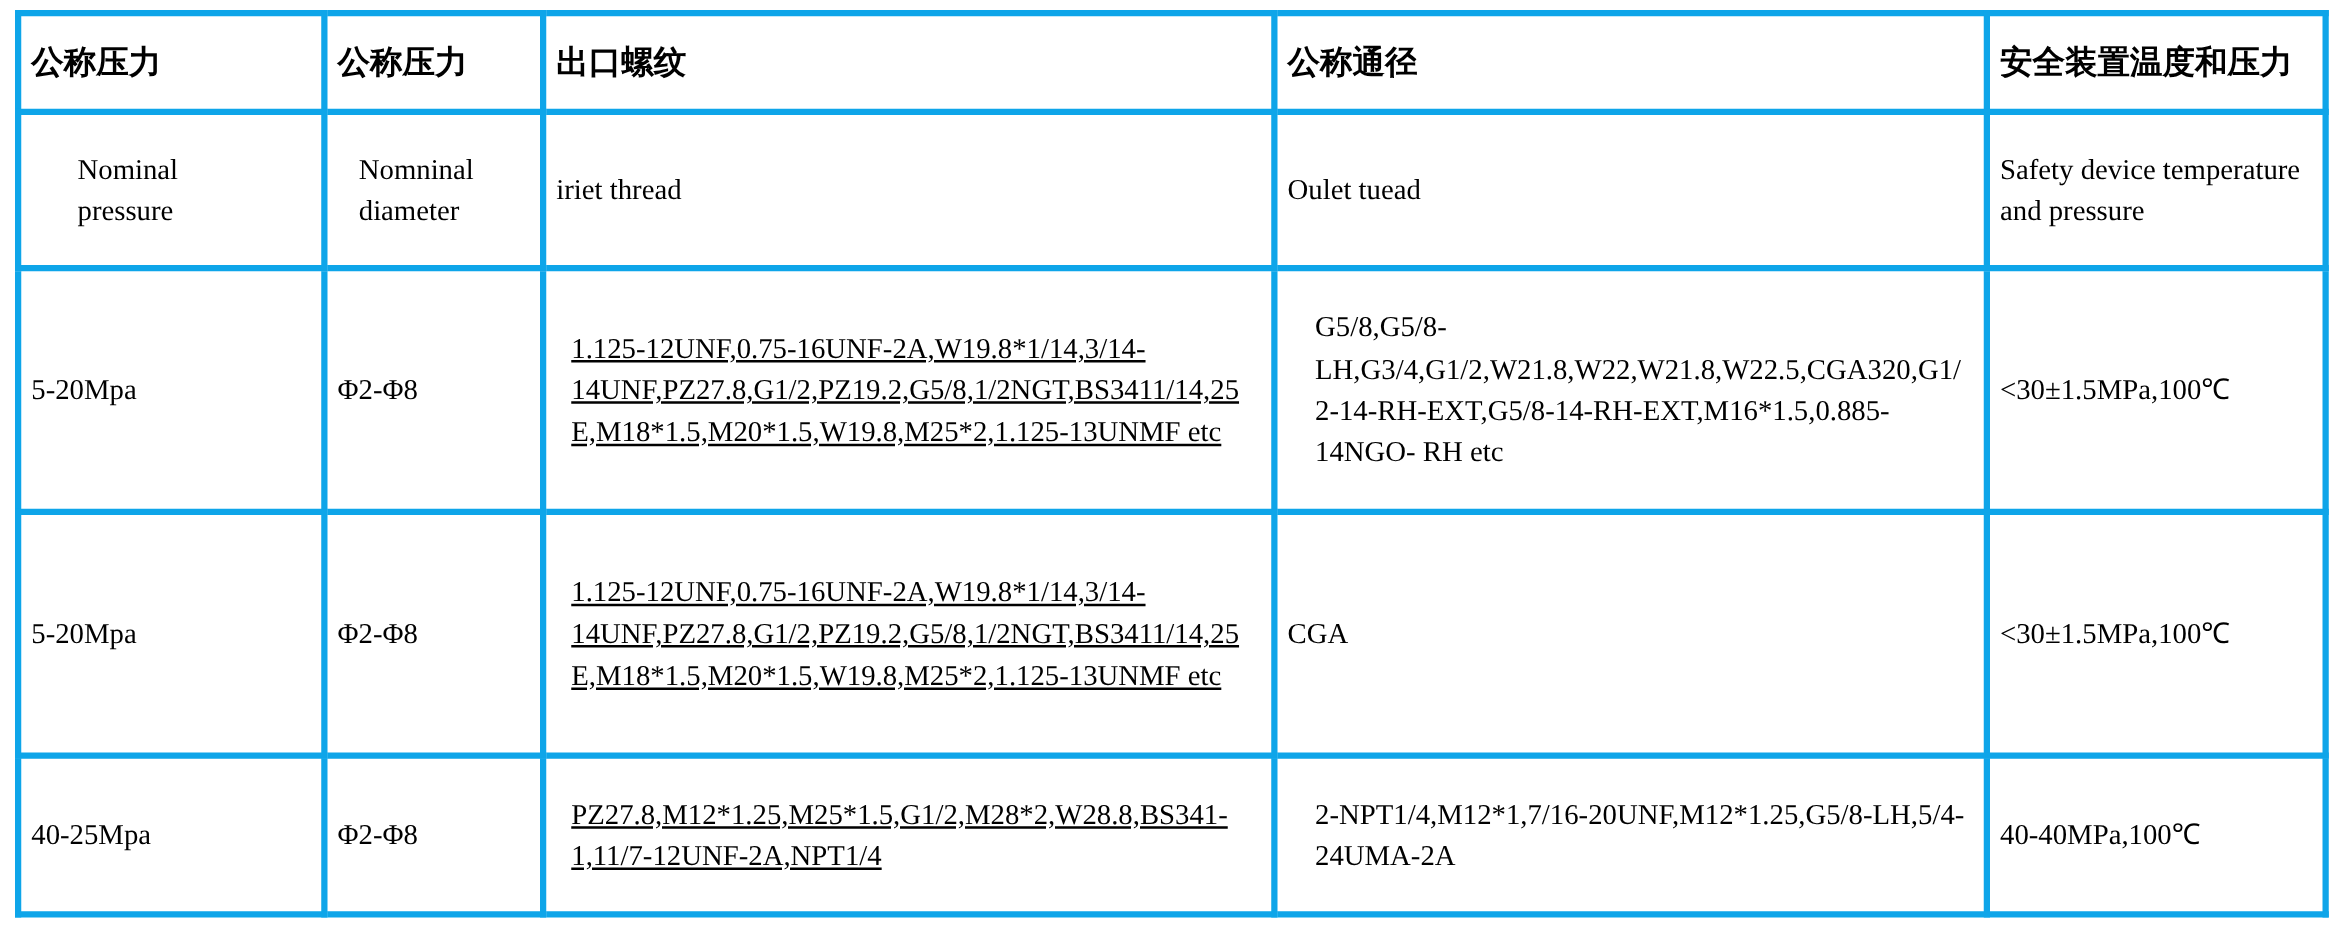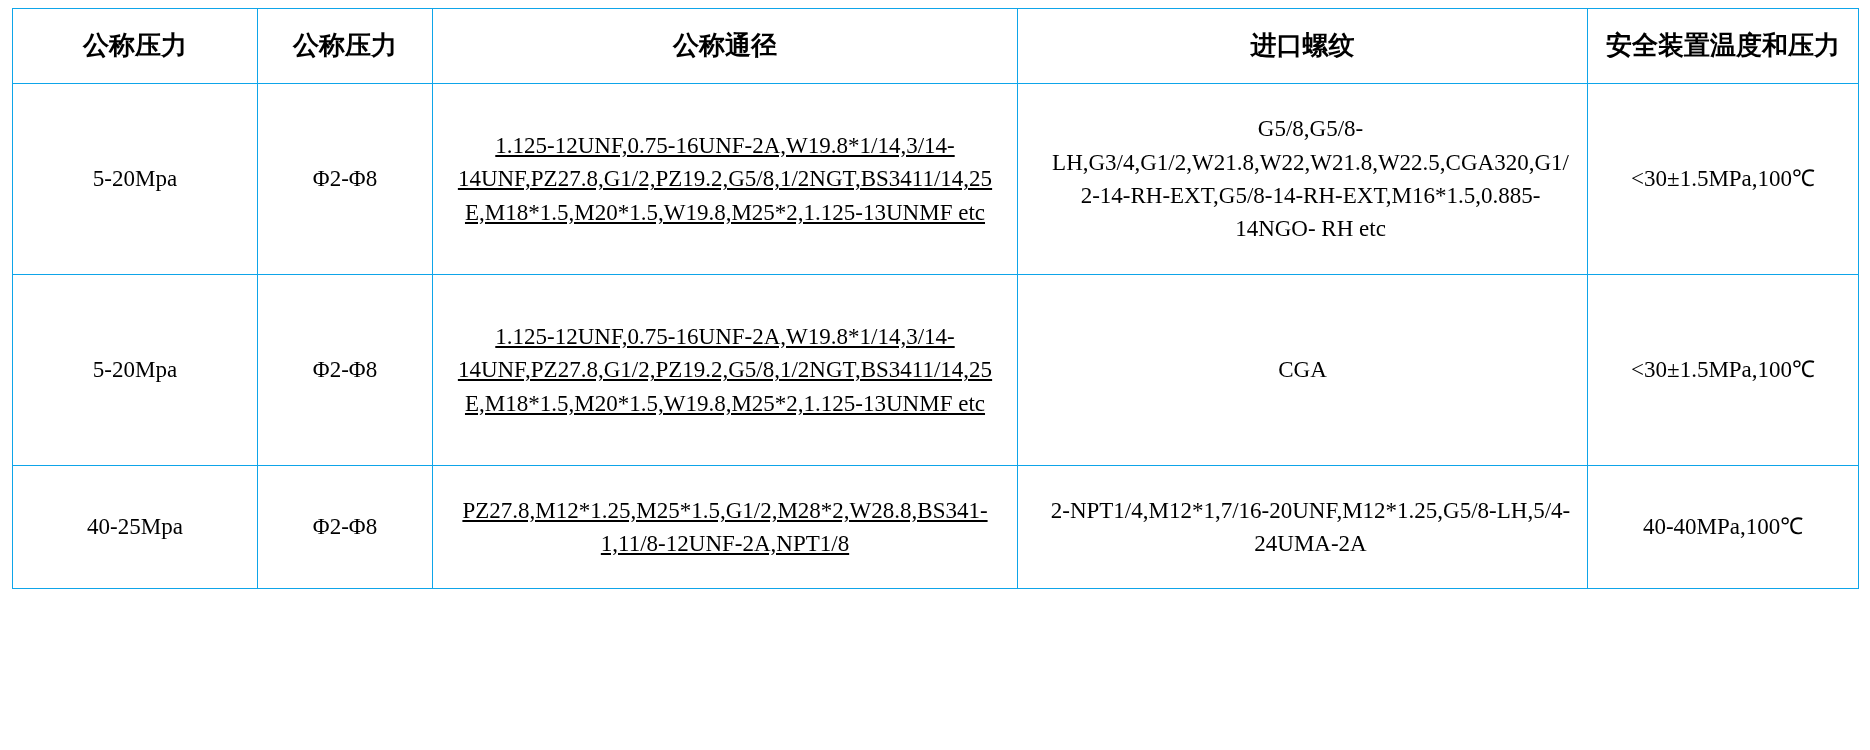--- a/index.html
+++ b/index.html
@@ -20,22 +20,22 @@
     padding: 8px 12px 0 12px;
     background: #ffffff;
   }
   table.spec-table {
     border-collapse: collapse;
     table-layout: fixed;
     width: 1846px;
     background: #ffffff;
   }
   table.spec-table td {
-    border: 1px solid #0ea5e9;
-    text-align: center;
+    border: 5px solid #0ea5e9;
+    text-align: left;
     vertical-align: middle;
     padding: 6px 8px;
     line-height: 1.45;
     word-wrap: break-word;
     overflow-wrap: break-word;
   }
   
   col.c0 { width: 245px; }
   col.c1 { width: 175px; }
   col.c2 { width: 585px; }
@@ -74,23 +74,36 @@
       <col class="c0">
         <col class="c1">
         <col class="c2">
         <col class="c3">
         <col class="c4">
     </colgroup>
     <tbody>
       <tr class="header-cn">
         <td>公称压力</td>
         <td>公称压力</td>
+        <td>出口螺纹</td>
         <td>公称通径</td>
-        <td>进口螺纹</td>
         <td>安全装置温度和压力</td>
+      </tr>
+      <tr class="header-en">
+        <td>
+          <span class="cell-narrow" style="max-width:150px">Nominal pressure</span>
+        </td>
+        <td>
+          <span class="cell-narrow" style="max-width:120px">Nomninal diameter</span>
+        </td>
+        <td>iriet thread</td>
+        <td>Oulet tuead</td>
+        <td>
+          <span class="cell-narrow w-safety">Safety device temperature and pressure</span>
+        </td>
       </tr>
 
       <tr class="data-row r1">
         <td>5-20Mpa</td>
         <td>Φ2-Φ8</td>
         <td>
           <span class="cell-narrow w-thread">1.125-12UNF,0.75-16UNF-2A,W19.8*1/14,3/14-14UNF,PZ27.8,G1/2,PZ19.2,G5/8,1/2NGT,BS3411/14,25E,M18*1.5,M20*1.5,W19.8,M25*2,1.125-13UNMF etc</span>
         </td>
         <td>
           <span class="cell-narrow w-outlet">G5/8,G5/8-LH,G3/4,G1/2,W21.8,W22,W21.8,W22.5,CGA320,G1/2-14-RH-EXT,G5/8-14-RH-EXT,M16*1.5,0.885-14NGO- RH etc</span>
@@ -105,21 +118,21 @@
           <span class="cell-narrow w-thread">1.125-12UNF,0.75-16UNF-2A,W19.8*1/14,3/14-14UNF,PZ27.8,G1/2,PZ19.2,G5/8,1/2NGT,BS3411/14,25E,M18*1.5,M20*1.5,W19.8,M25*2,1.125-13UNMF etc</span>
         </td>
         <td>CGA</td>
         <td>&lt;30±1.5MPa,100℃</td>
       </tr>
 
       <tr class="data-row r3">
         <td>40-25Mpa</td>
         <td>Φ2-Φ8</td>
         <td>
-          <span class="cell-narrow w-thread">PZ27.8,M12*1.25,M25*1.5,G1/2,M28*2,W28.8,BS341-1,11/8-12UNF-2A,NPT1/8</span>
+          <span class="cell-narrow w-thread">PZ27.8,M12*1.25,M25*1.5,G1/2,M28*2,W28.8,BS341-1,11/7-12UNF-2A,NPT1/4</span>
         </td>
         <td>
           <span class="cell-narrow w-outlet">2-NPT1/4,M12*1,7/16-20UNF,M12*1.25,G5/8-LH,5/4-24UMA-2A</span>
         </td>
         <td>40-40MPa,100℃</td>
       </tr>
     </tbody>
   </table>
 </div>
 

